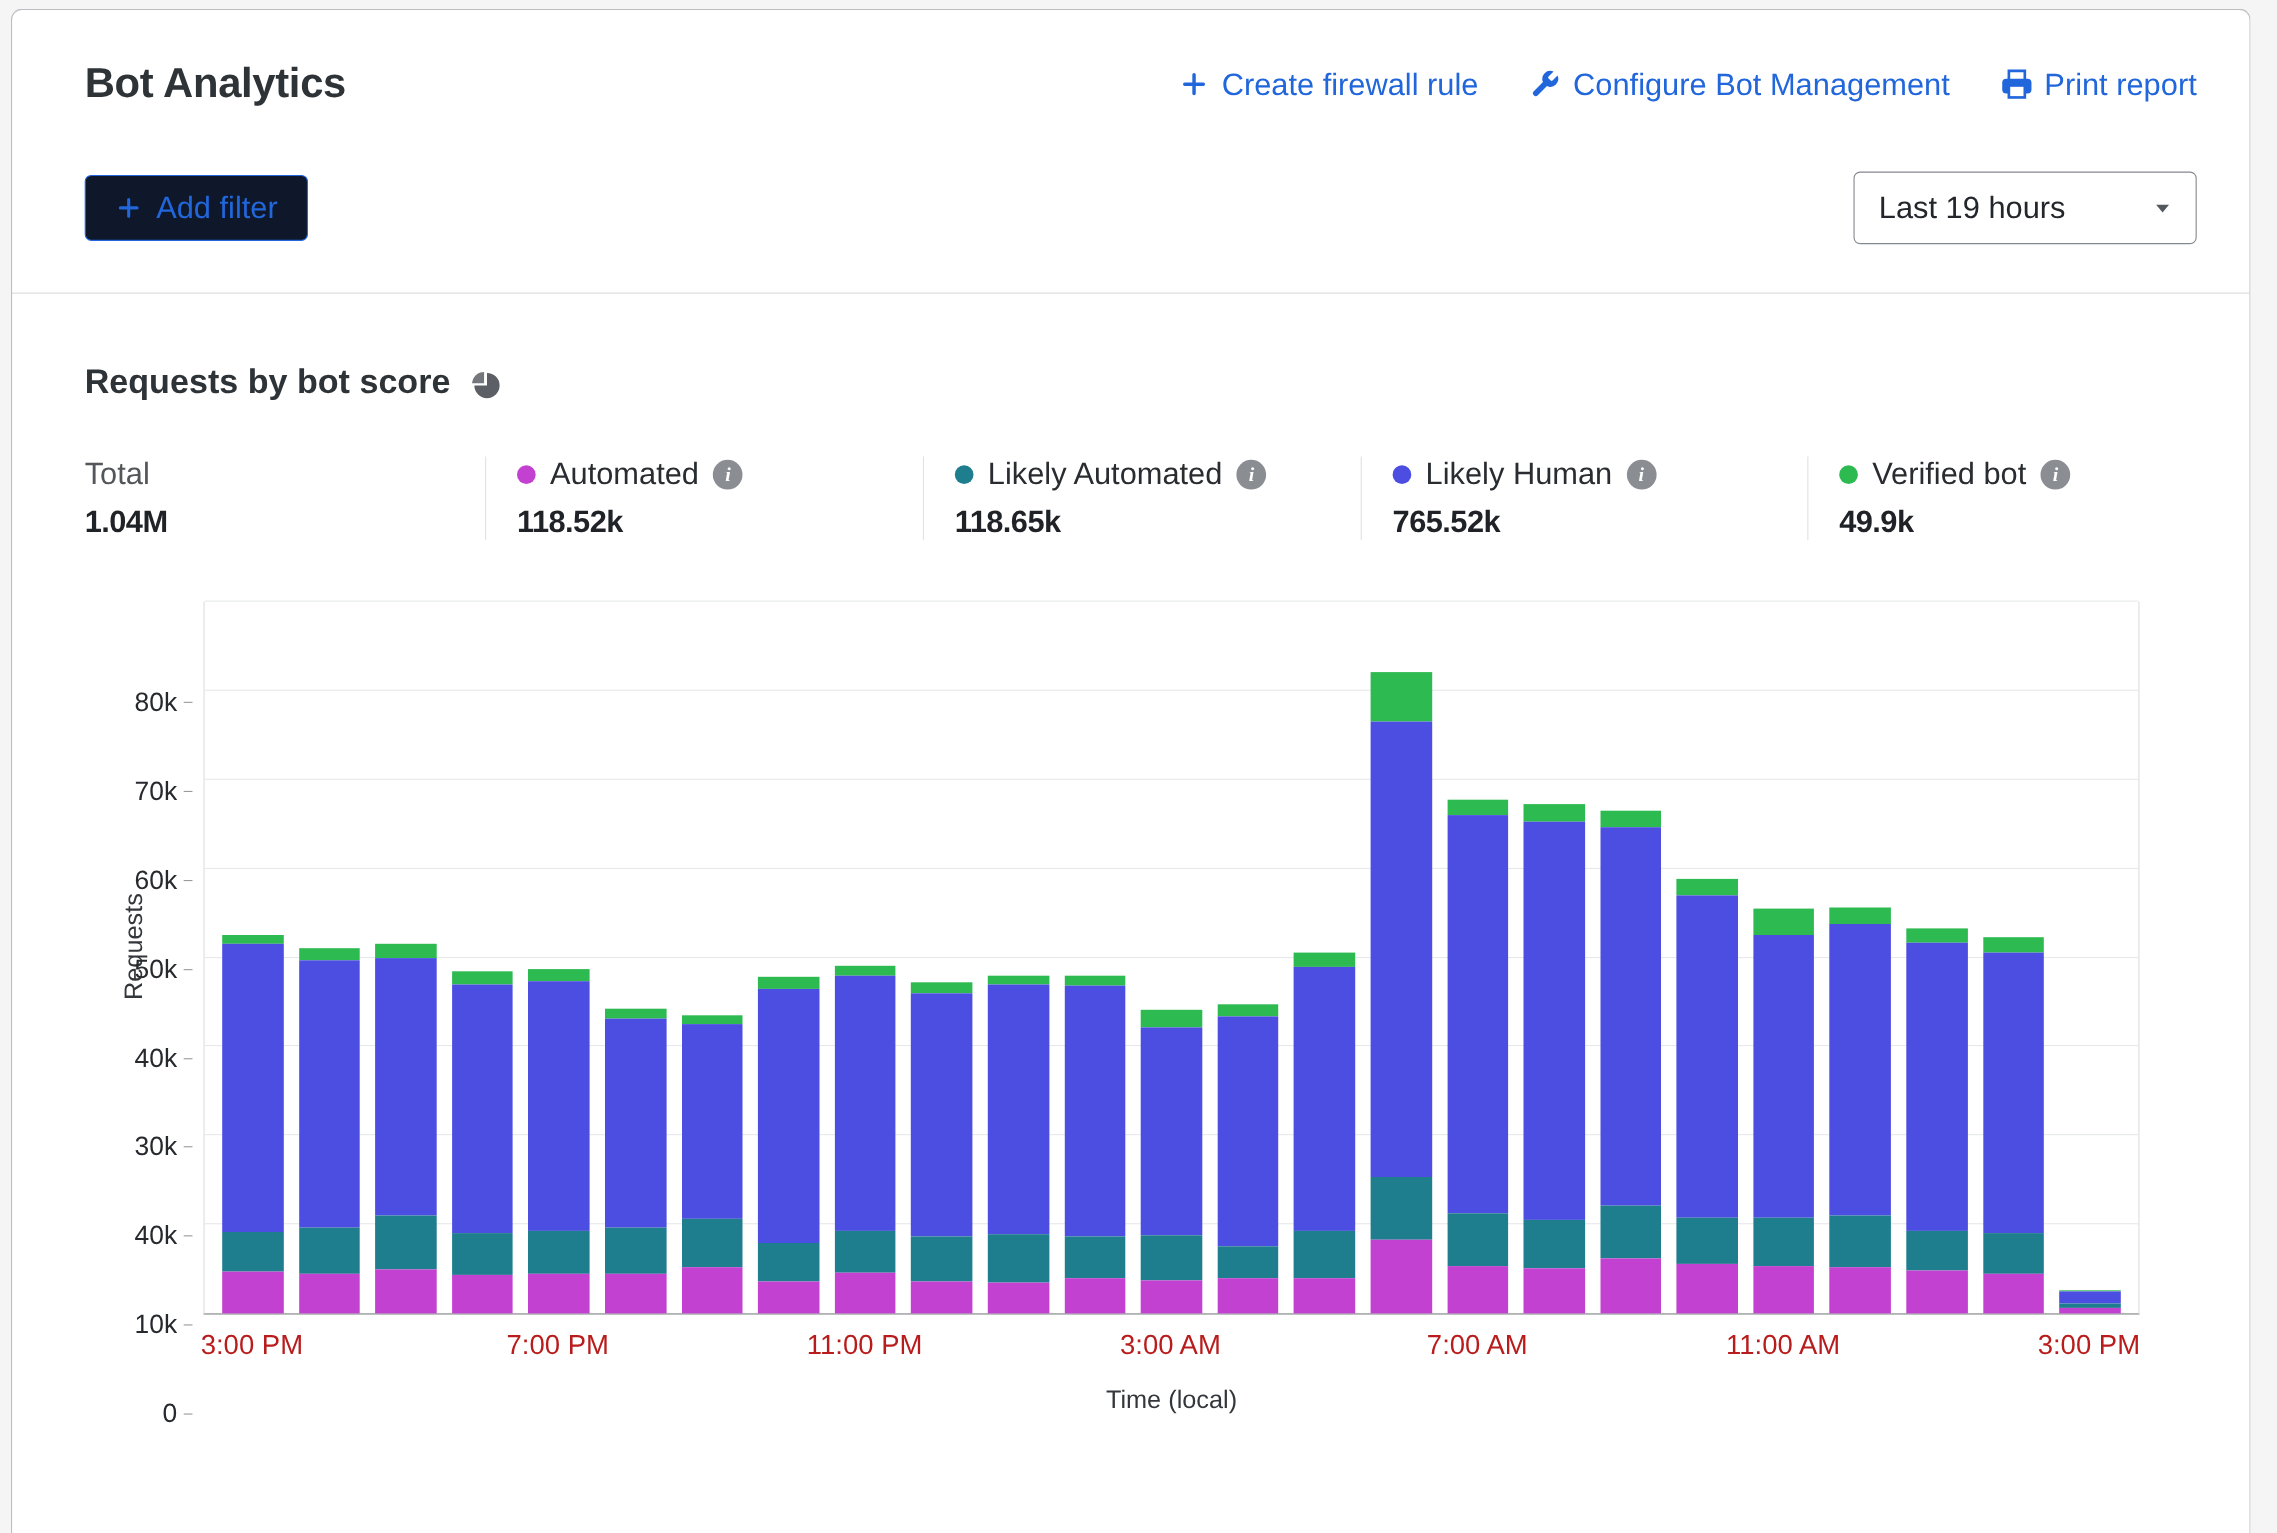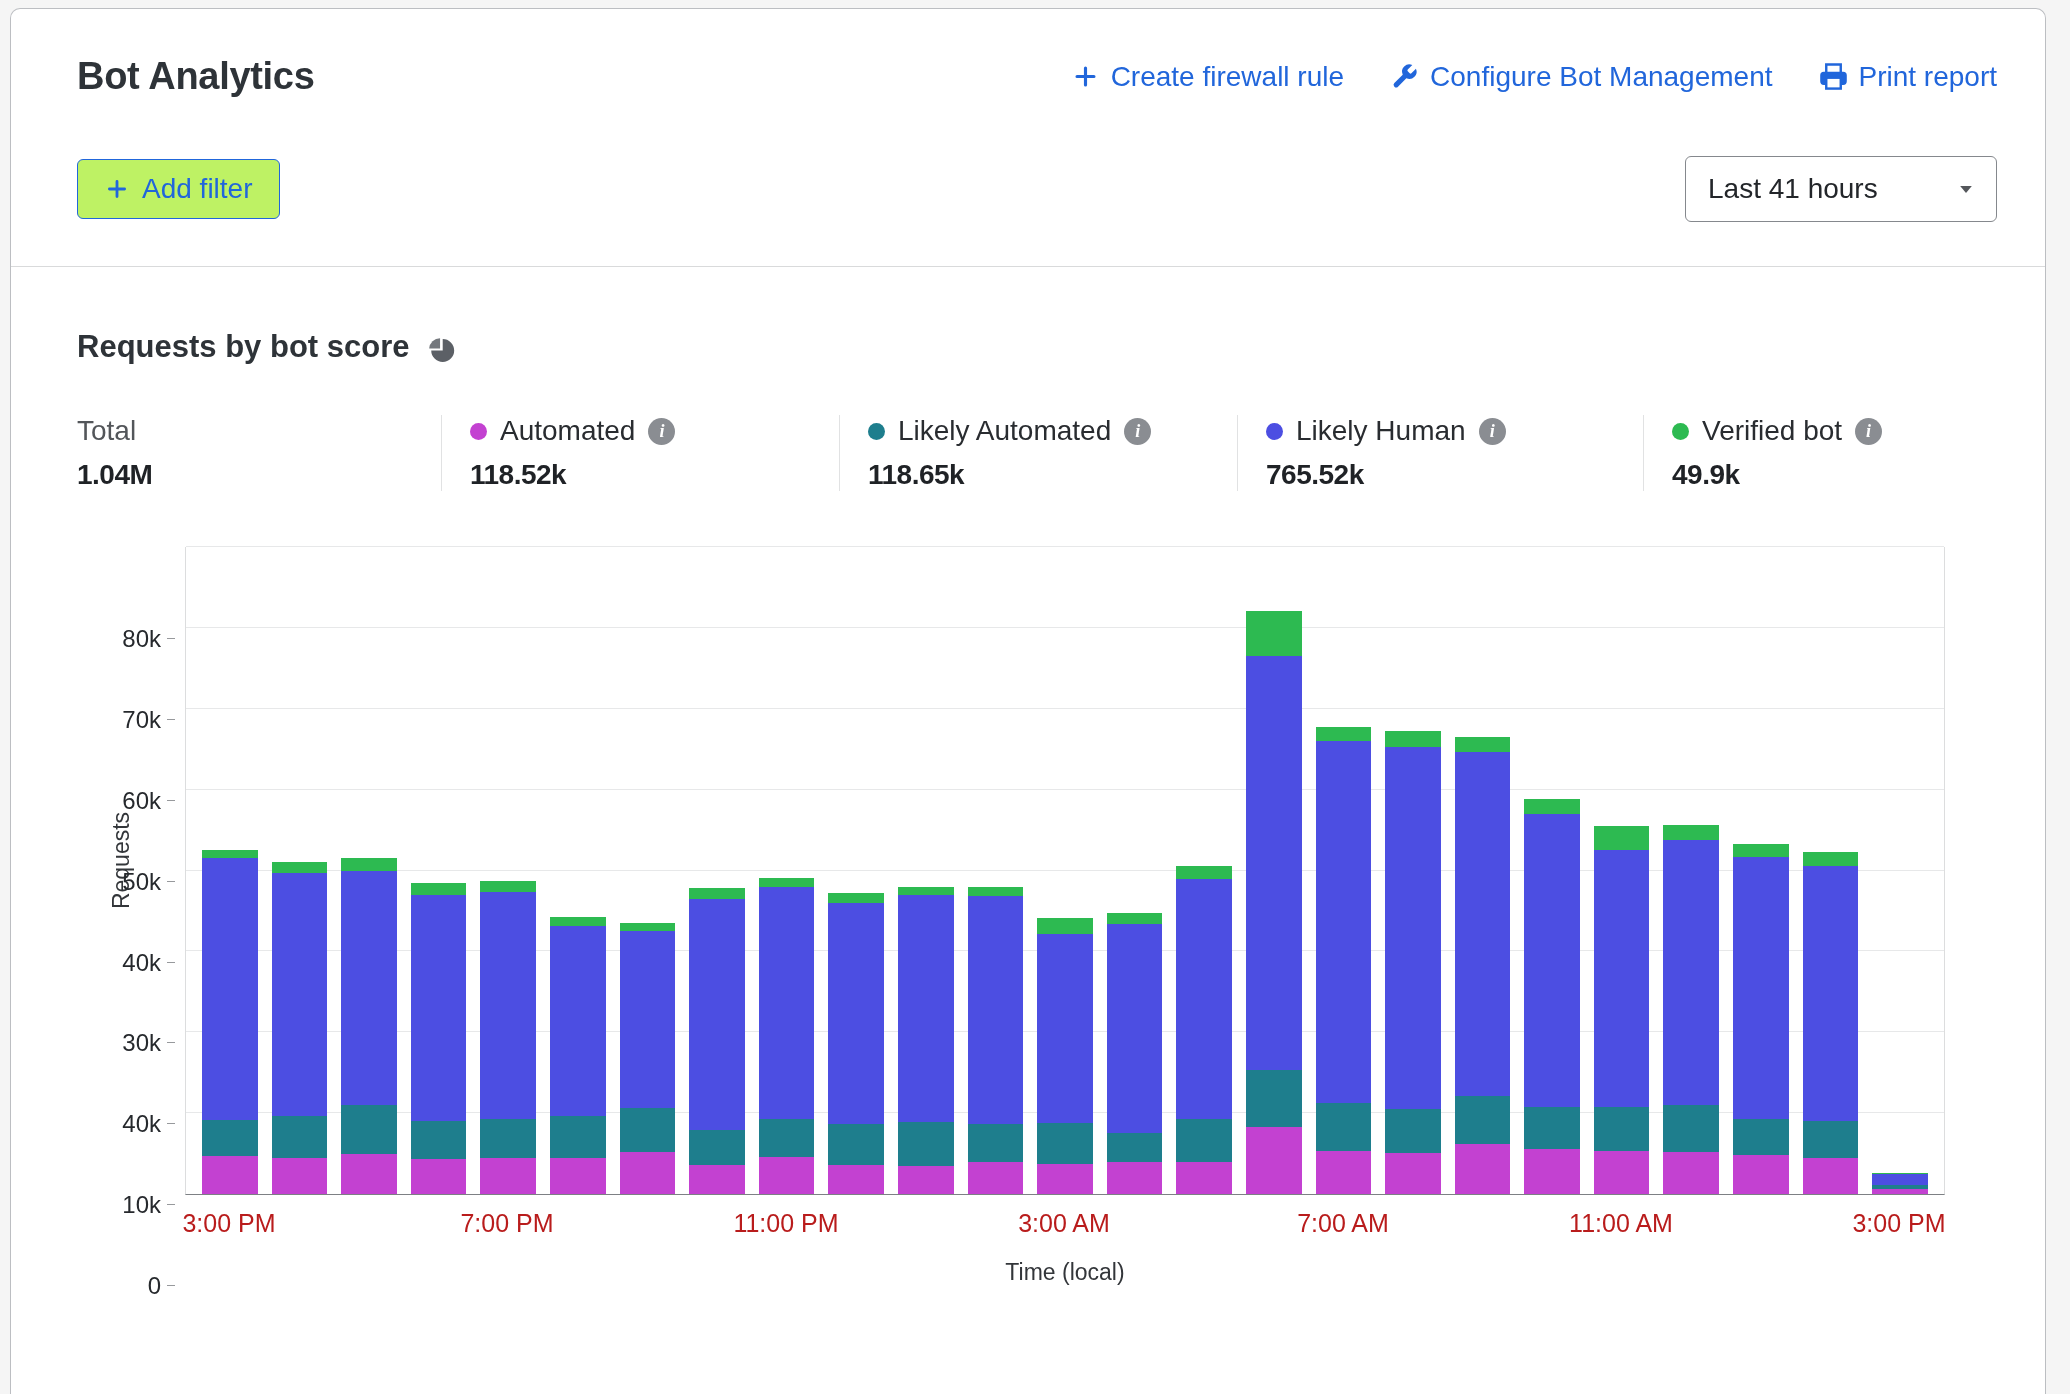--- a/index.html
+++ b/index.html
@@ -25,21 +25,21 @@
   .header-block { padding:46px 48px 44px 66px; border-bottom:1px solid #d9dadb; }
   .title-row { display:flex; justify-content:space-between; align-items:center; }
   .page-title { margin:0; font-size:38px; font-weight:700; color:#2e3338; letter-spacing:-0.3px; }
   .actions { display:flex; align-items:center; gap:46px; }
   .action { display:flex; align-items:center; gap:11px; color:#2166db; font-size:28px; text-decoration:none; cursor:pointer; }
   .action svg { width:29px; height:29px; flex:0 0 auto; }
 
   .filter-row { display:flex; justify-content:space-between; align-items:center; margin-top:58px; }
   .add-filter {
     display:flex; align-items:center; gap:12px;
-    background:#bef264; border:1px solid #2166db; border-radius:6px;
+    background:#0f172a; border:1px solid #2166db; border-radius:6px;
     color:#2166db; font-size:28px; font-family:inherit;
     padding:13px 26px; cursor:pointer;
   }
   .add-filter svg { width:26px; height:26px; }
   .time-select {
     width:312px; height:66px;
     border:1px solid #85888d; border-radius:6px;
     display:flex; align-items:center; justify-content:space-between;
     padding:0 16px 0 22px;
     font-size:28px; color:#23262a; cursor:pointer; background:#fff;
@@ -138,21 +138,21 @@
     </div>
 
     <div class="filter-row">
       <button class="add-filter">
         <svg viewBox="0 0 24 24" fill="none" stroke="currentColor" stroke-width="2.6" stroke-linecap="round">
             <path d="M12 5v14M5 12h14"></path>
           </svg>
         <span>Add filter</span>
       </button>
       <div class="time-select">
-        <span>Last 41 hours</span>
+        <span>Last 19 hours</span>
         <svg viewBox="0 0 24 24">
             <path d="M7 9.5h10l-5 6z" fill="#54575b"></path>
           </svg>
       </div>
     </div>
   </div>
 
   <div class="main">
 
     <div class="section-title-row">

